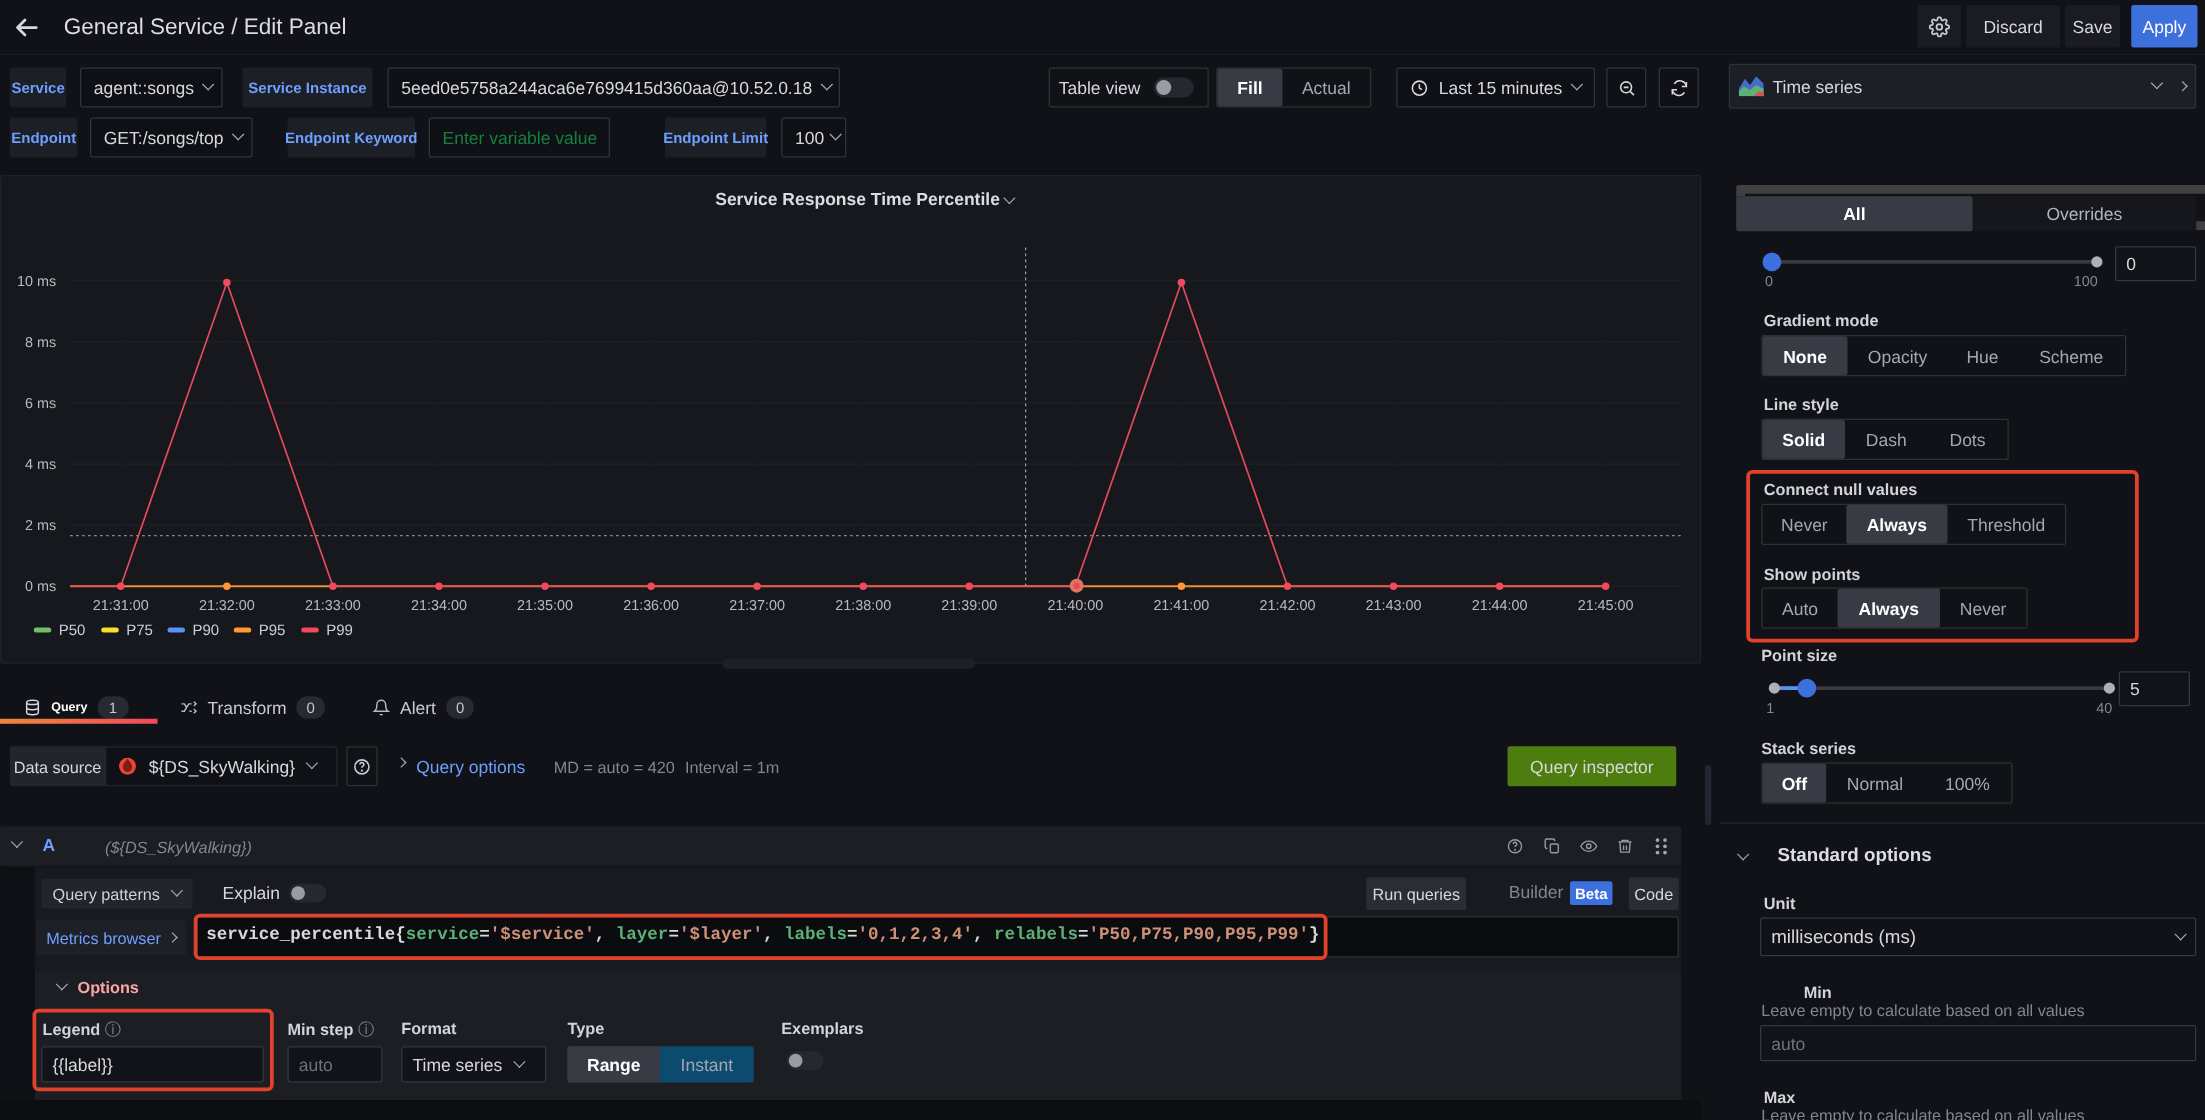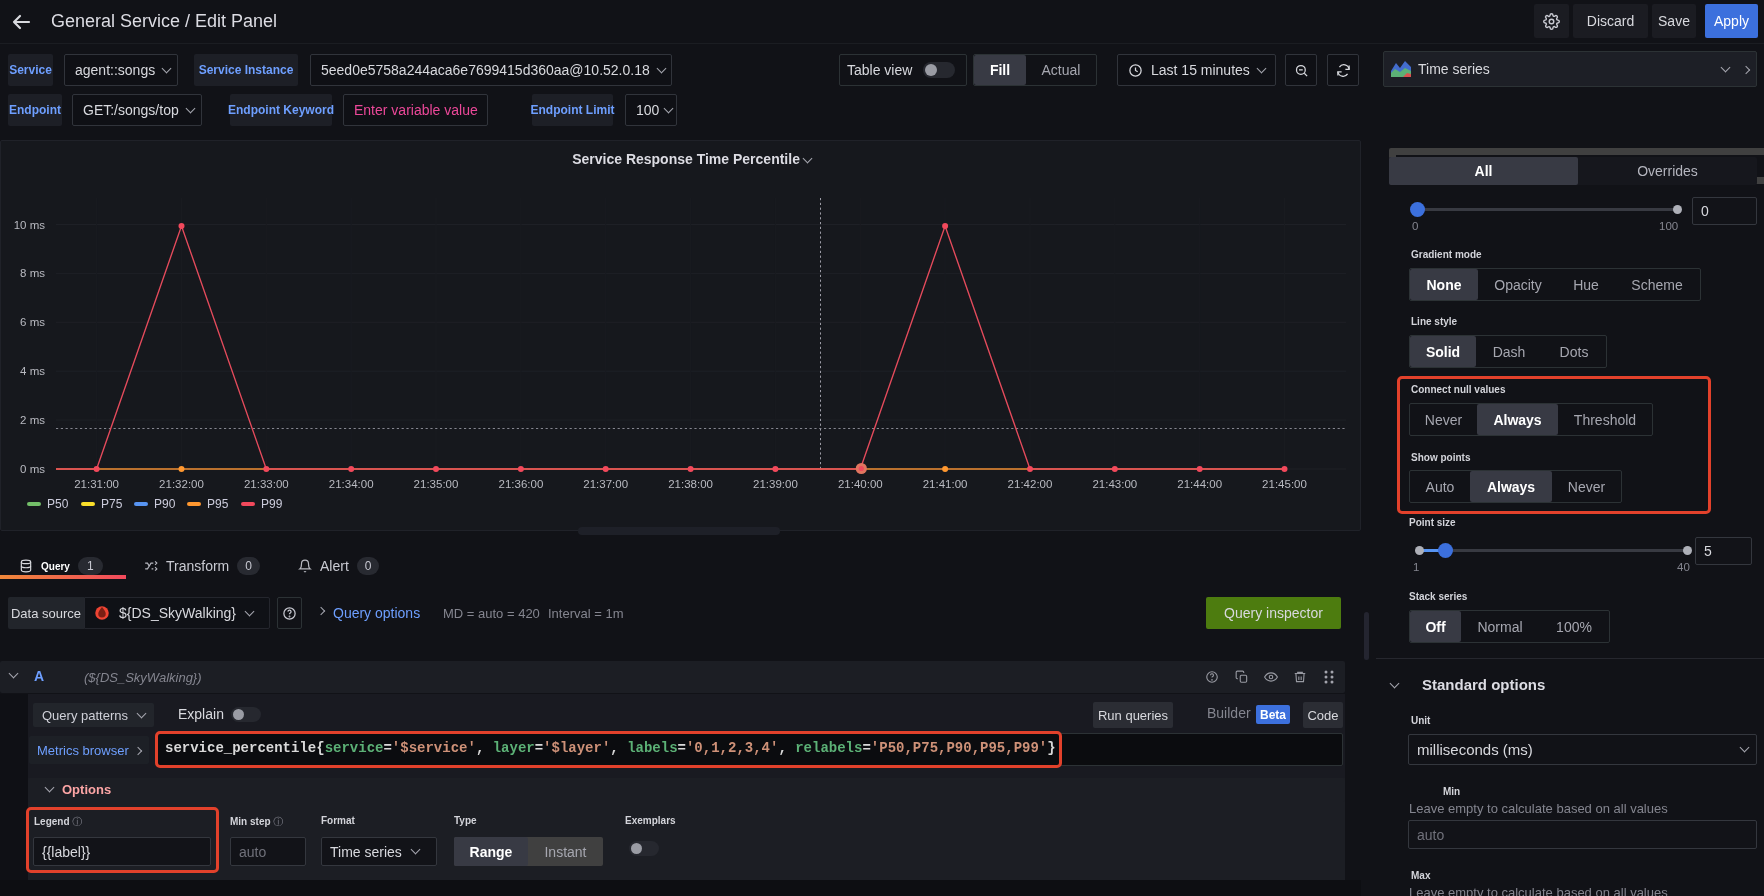--- a/index.html
+++ b/index.html
@@ -8,21 +8,21 @@
   .a { position:absolute; }
   .lbl-blue { color:#6e9fff; font-size:12px; font-weight:700; background:#1d1f26;
     display:flex; align-items:center; justify-content:center; border-radius:2px; white-space:nowrap; }
   .valbox { background:#0f1015; border:1px solid #31343b; border-radius:2px;
     display:flex; align-items:center; padding:0 10px; font-size:14px; color:#d8d9de; white-space:nowrap; }
   .seg-outer { background:#111217; border:1px solid #2c3235; border-radius:2px;
     display:flex; align-items:stretch; padding:0; }
   .seg { display:flex; align-items:center; justify-content:center; font-size:14px;
     color:#a6a7b0; border-radius:2px; }
   .seg.sel { background:#383a44; color:#fff; font-weight:700; }
-  .flabel { font-size:10px; font-weight:700; color:#d3d4da; }
+  .flabel { font-size:13px; font-weight:700; color:#d3d4da; }
   .input { background:#121318; border:1px solid #34373e; border-radius:2px;
     display:flex; align-items:center; padding:0 8px; font-size:14px; color:#d8d9de; }
   .redbox { position:absolute; border:3px solid #e2412b; border-radius:5px; }
   svg { display:block; }
   .cv { display:inline-block; width:7px; height:7px; border-right:1.6px solid #a6a7b0;
     border-bottom:1.6px solid #a6a7b0; transform:rotate(45deg); vertical-align:2px; }
   .cr { display:inline-block; width:6px; height:6px; border-right:1.6px solid #a6a7b0;
     border-bottom:1.6px solid #a6a7b0; transform:rotate(-45deg); vertical-align:0px; }
 </style>
 </head>
@@ -45,21 +45,21 @@
 </div>
 
 <div class="a lbl-blue" style="left:8px;top:54px;height:32px;width:45px;">Service</div>
 <div class="a valbox" style="left:64px;top:54px;height:32px;width:114px;">agent::songs <span style="margin-left:8px;color:#9b9ca5;font-size:10px;"><i class="cv"></i></span></div>
 <div class="a lbl-blue" style="left:194px;top:54px;height:32px;width:104px;">Service Instance</div>
 <div class="a valbox" style="left:310px;top:54px;height:32px;width:362px;">5eed0e5758a244aca6e7699415d360aa@10.52.0.18 <span style="margin-left:8px;color:#9b9ca5;font-size:10px;"><i class="cv"></i></span></div>
 
 <div class="a lbl-blue" style="left:8px;top:94px;height:32px;width:54px;">Endpoint</div>
 <div class="a valbox" style="left:72px;top:94px;height:32px;width:130px;">GET:/songs/top <span style="margin-left:8px;color:#9b9ca5;font-size:10px;"><i class="cv"></i></span></div>
 <div class="a lbl-blue" style="left:230px;top:94px;height:32px;width:102px;">Endpoint Keyword</div>
-<div class="a valbox" style="left:343px;top:94px;height:32px;width:145px;color:#ec4899;">Enter variable value</div>
+<div class="a valbox" style="left:343px;top:94px;height:32px;width:145px;color:#15803d;">Enter variable value</div>
 <div class="a lbl-blue" style="left:532px;top:94px;height:32px;width:81px;">Endpoint Limit</div>
 <div class="a valbox" style="left:625px;top:94px;height:32px;width:52px;">100 <span style="margin-left:6px;color:#9b9ca5;font-size:10px;"><i class="cv"></i></span></div>
 
 <div class="a" style="left:839px;top:54px;width:128px;height:32px;border:1px solid #2c3235;border-radius:2px;"></div>
 <div class="a" style="left:847px;top:54px;height:32px;display:flex;align-items:center;font-size:14px;color:#d8d9de;">Table view</div>
 <div class="a" style="left:923px;top:62px;width:32px;height:16px;background:#26282f;border-radius:8px;">
   <div style="position:absolute;left:2px;top:2px;width:12px;height:12px;border-radius:50%;background:#9a9ca4;"></div>
 </div>
 <div class="a seg-outer" style="left:973px;top:54px;height:32px;">
   <div class="seg sel" style="width:52px;">Fill</div>
@@ -310,21 +310,21 @@
   <div class="a input" style="left:33px;top:293px;width:178px;height:29px;">{{label}}</div>
   <div class="redbox" style="left:26px;top:263px;width:193px;height:66px;"></div>
 
   <div class="a flabel" style="left:230px;top:271px;">Min step <span style="font-weight:400;color:#84858f;">ⓘ</span></div>
   <div class="a input" style="left:230px;top:293px;width:76px;height:29px;color:#70717a;">auto</div>
 
   <div class="a flabel" style="left:321px;top:271px;">Format</div>
   <div class="a input" style="left:321px;top:293px;width:116px;height:29px;">Time series <span style="margin-left:10px;color:#9b9ca5;font-size:10px;"><i class="cv"></i></span></div>
 
   <div class="a flabel" style="left:454px;top:271px;">Type</div>
-  <div class="a seg-outer" style="left:454px;top:293px;height:29px;border:none;background:#404040;">
+  <div class="a seg-outer" style="left:454px;top:293px;height:29px;border:none;background:#0c4a6e;">
     <div class="seg sel" style="width:74px;font-size:14px;">Range</div>
     <div class="seg" style="width:75px;font-size:14px;">Instant</div>
   </div>
 
   <div class="a flabel" style="left:625px;top:271px;">Exemplars</div>
   <div class="a" style="left:629px;top:297px;width:30px;height:15px;background:#26282f;border-radius:8px;">
     <div style="position:absolute;left:2px;top:2px;width:11px;height:11px;border-radius:50%;background:#9a9ca4;"></div>
   </div>
 </div>
 

